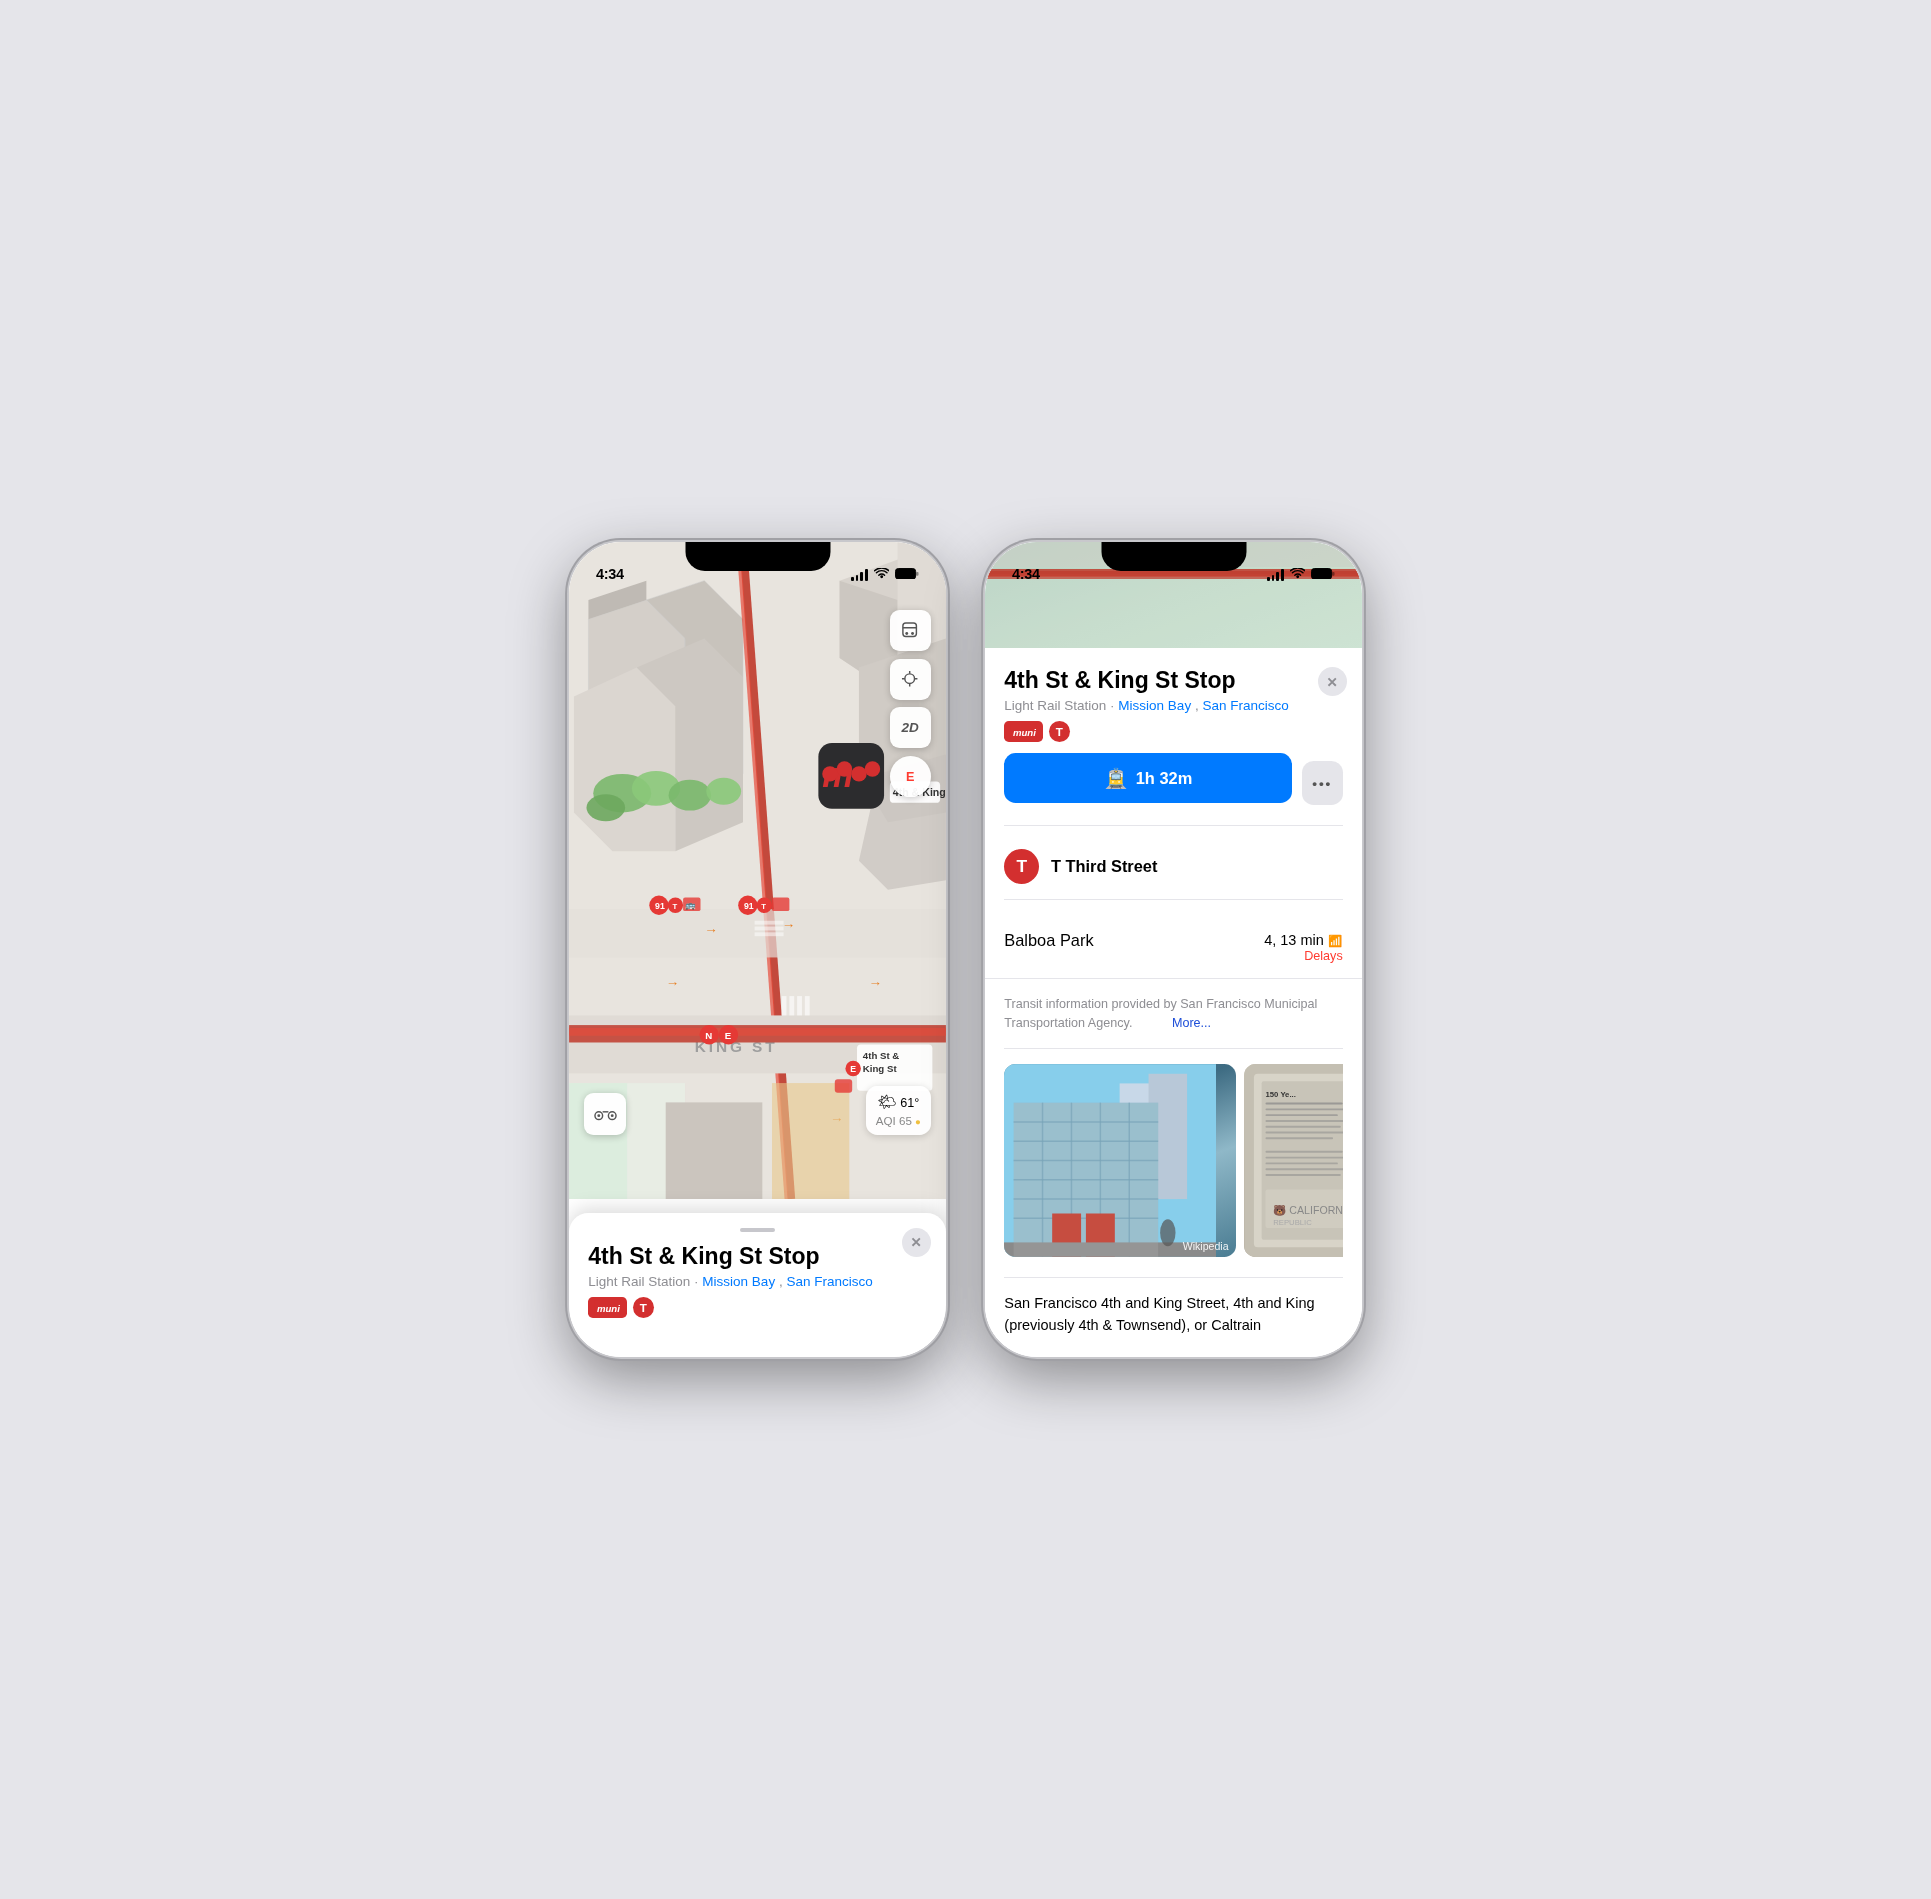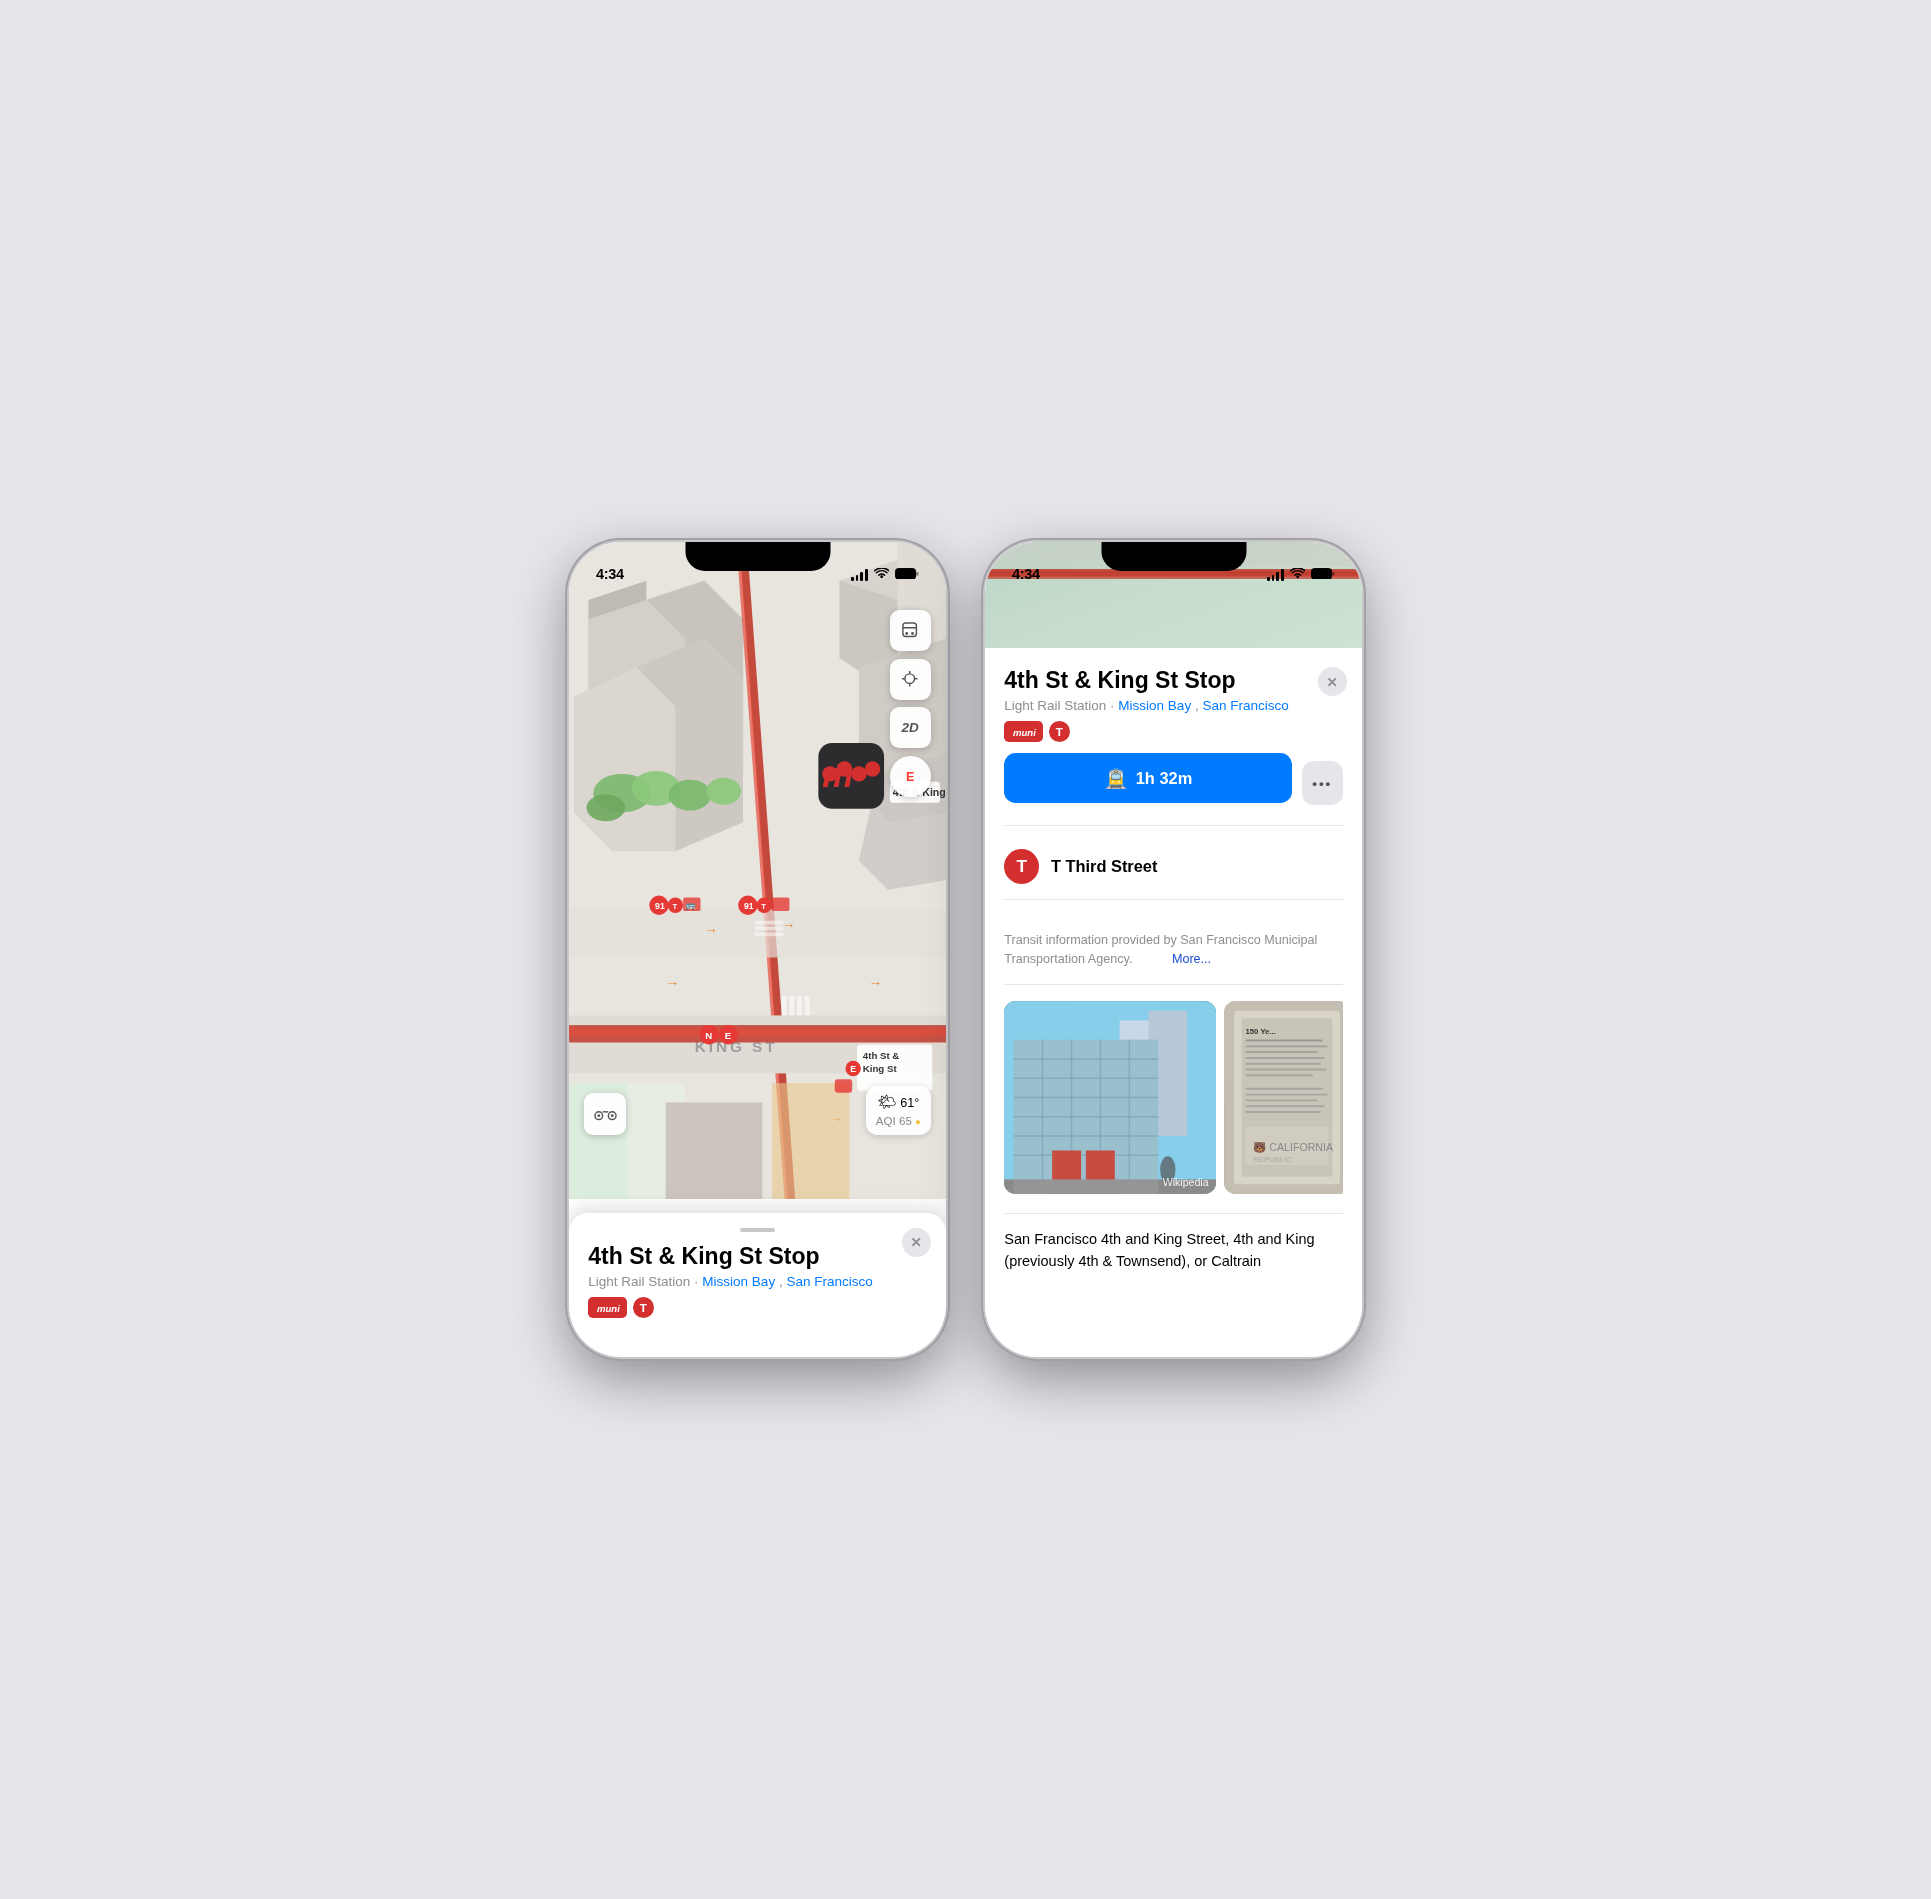--- a/index.html
+++ b/index.html
@@ -420,21 +420,21 @@
       position: absolute;
       bottom: 5.8px;
       right: 7.7px;
       font-size: 10.6px;
       color: rgba(255,255,255,0.9);
       font-weight: 500;
     }
 
     
     .station-photo {
-      width: 212px;
+      width: 232px;
       height: 193px;
       background: linear-gradient(160deg, #5b8fa8 0%, #3d6b82 30%, #8fb8c8 60%, #4a7c92 100%);
       position: relative;
       overflow: hidden;
     }
 
     .plaque-photo {
       width: 126px;
       height: 193px;
       background: linear-gradient(160deg, #c8c4b4 0%, #b8b0a0 50%, #a8a090 100%);
@@ -748,20 +748,30 @@
 
         <div class="route-section">
           <div class="route-header">
             <div class="route-badge-t">
               <span>T</span>
             </div>
             <span class="route-name">T Third Street</span>
           </div>
         </div>
 
+        <div class="destination-row">
+          <span class="dest-name">Balboa Park</span>
+          <div class="dest-time-container">
+            <div>
+              <span class="dest-time">4, 13 min</span>
+              <span class="live-icon"> 📶</span>
+            </div>
+            <div class="dest-delay">Delays</div>
+          </div>
+        </div>
 
 
         <div class="transit-info-text">
           <span>Transit information provided by San Francisco Municipal Transportation Agency.</span>
           <a href="#" style="color:#1d4ed8;text-decoration:none;margin-left:36px;">More...</a>
         </div>
 
         <div class="divider"></div>
 
         <div class="photos-section" style="padding-top:15.4px;">

